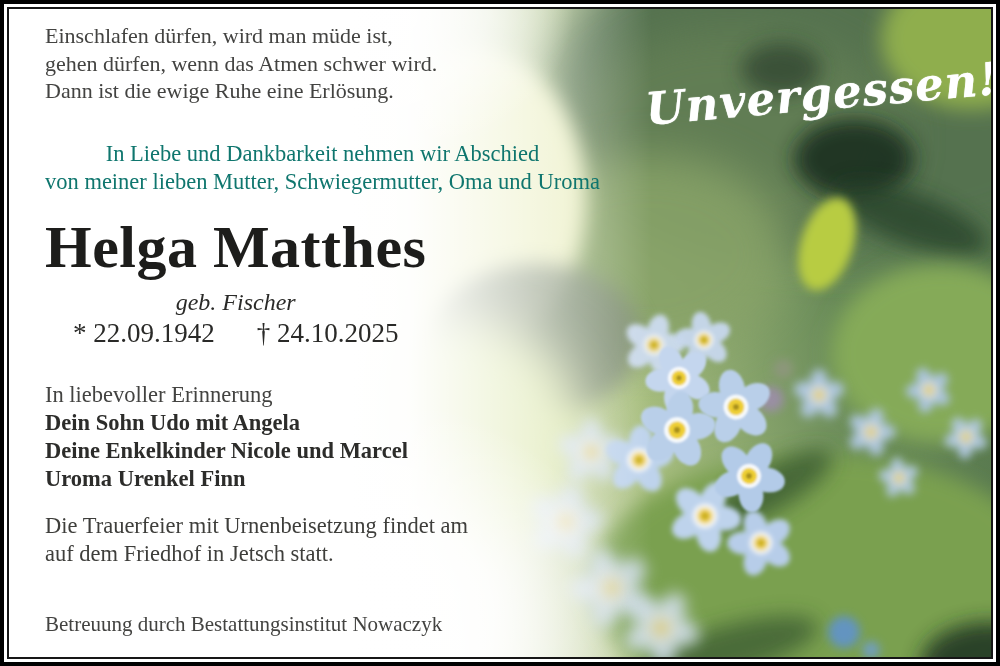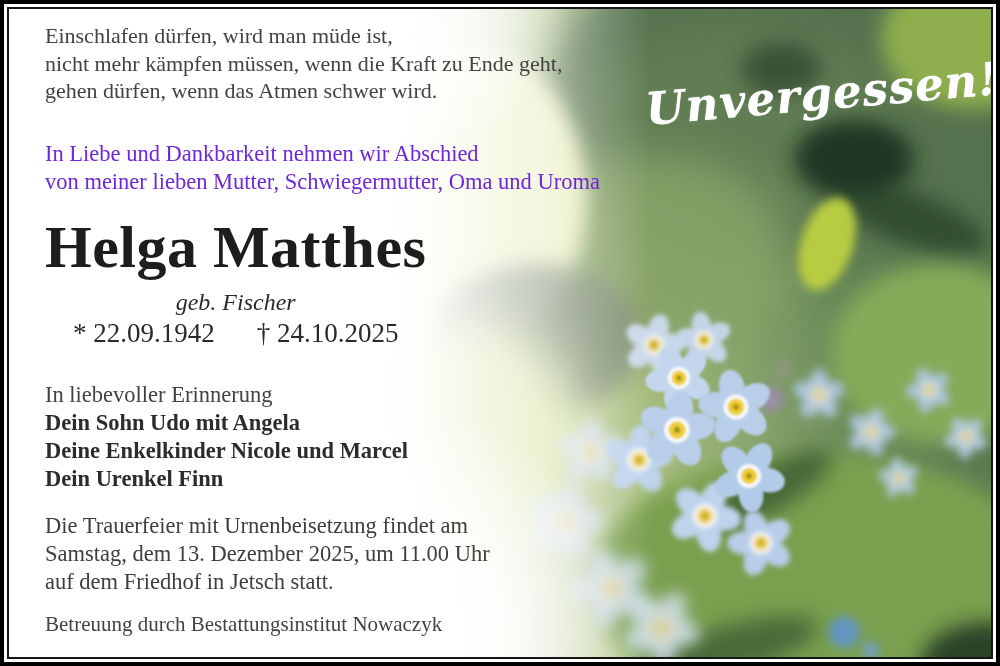--- a/index.html
+++ b/index.html
@@ -18,21 +18,21 @@
 
   
   .script{position:absolute;left:636px;top:60px;width:320px;color:#fff;
     font-family:"DejaVu Serif","Liberation Serif",serif;font-style:italic;font-weight:bold;
     font-size:45px;letter-spacing:1px;transform:rotate(-5deg);text-align:center;
     text-shadow:0 0 1px rgba(255,255,255,.9);}
 
   
   .txt{position:absolute;color:#3e3e3b;}
   .poem{left:36px;top:13px;font-size:22px;line-height:27.5px;color:#434341;}
-  .intro{left:36px;top:131px;font-size:22.5px;line-height:27.5px;color:#6d28d9;}
+  .intro{left:36px;top:131px;font-size:22.5px;line-height:27.5px;color:#0f766e;text-align:center;}
   .name-block{left:36px;top:207px;display:inline-block;text-align:center;color:#1d1d1b;}
   .name-block h1{margin:0;font-size:60px;line-height:62px;font-weight:bold;letter-spacing:.5px;white-space:nowrap;font-family:Liberation Serif, serif;}
   .maiden{font-size:24px;line-height:26px;margin-top:11px;color:#2a2a28;font-style:italic;}
   .dates{font-size:27px;line-height:29px;margin-top:4px;color:#2a2a28;white-space:nowrap;}
   .dates .death{margin-left:42px;}
   .remembrance{left:36px;top:372px;font-size:22.5px;line-height:27px;color:#434341;}
   .family{left:36px;top:400px;font-size:22.5px;line-height:27.8px;font-weight:bold;color:#2c2c2a;}
   .funeral{left:36px;top:503px;font-size:22.5px;line-height:27.8px;color:#3e3e3b;}
   .care{left:36px;top:602px;font-size:21px;line-height:26px;color:#434341;}
 </style>
@@ -129,47 +129,46 @@
         <circle cx="493" cy="623" r="16" fill="#5f93d4" filter="url(#f6)" opacity="0.85"></circle>
         <circle cx="520" cy="641" r="9" fill="#6f9fd8" filter="url(#f6)" opacity="0.8"></circle>
       </svg>
       <div class="photo-fade"></div>
     </div>
 
     <div class="script">Unvergessen!</div>
 
     <div class="txt poem">
       <div>Einschlafen dürfen, wird man müde ist,</div>
-      <div>nicht mehr kämpfen müssen, wenn die Kraft zu Ende geht,</div>
       <div>gehen dürfen, wenn das Atmen schwer wird.</div>
+      <div>Dann ist die ewige Ruhe eine Erlösung.</div>
     </div>
 
     <div class="txt intro">
       <div>In Liebe und Dankbarkeit nehmen wir Abschied</div>
       <div>von meiner lieben Mutter, Schwiegermutter, Oma und Uroma</div>
     </div>
 
     <div class="txt name-block">
       <h1>Helga Matthes</h1>
       <div class="maiden">geb. Fischer</div>
       <div class="dates">
         <span class="birth">* 22.09.1942</span><span class="death">† 24.10.2025</span>
       </div>
     </div>
 
     <div class="txt remembrance">In liebevoller Erinnerung</div>
 
     <div class="txt family">
       <div>Dein Sohn Udo mit Angela</div>
       <div>Deine Enkelkinder Nicole und Marcel</div>
-      <div>Dein Urenkel Finn</div>
+      <div>Uroma Urenkel Finn</div>
     </div>
 
     <div class="txt funeral">
       <div>Die Trauerfeier mit Urnenbeisetzung findet am</div>
-      <div>Samstag, dem 13. Dezember 2025, um 11.00 Uhr</div>
       <div>auf dem Friedhof in Jetsch statt.</div>
     </div>
 
     <div class="txt care">Betreuung durch Bestattungsinstitut Nowaczyk</div>
 
   </div>
 </div>
 
 </body></html>

